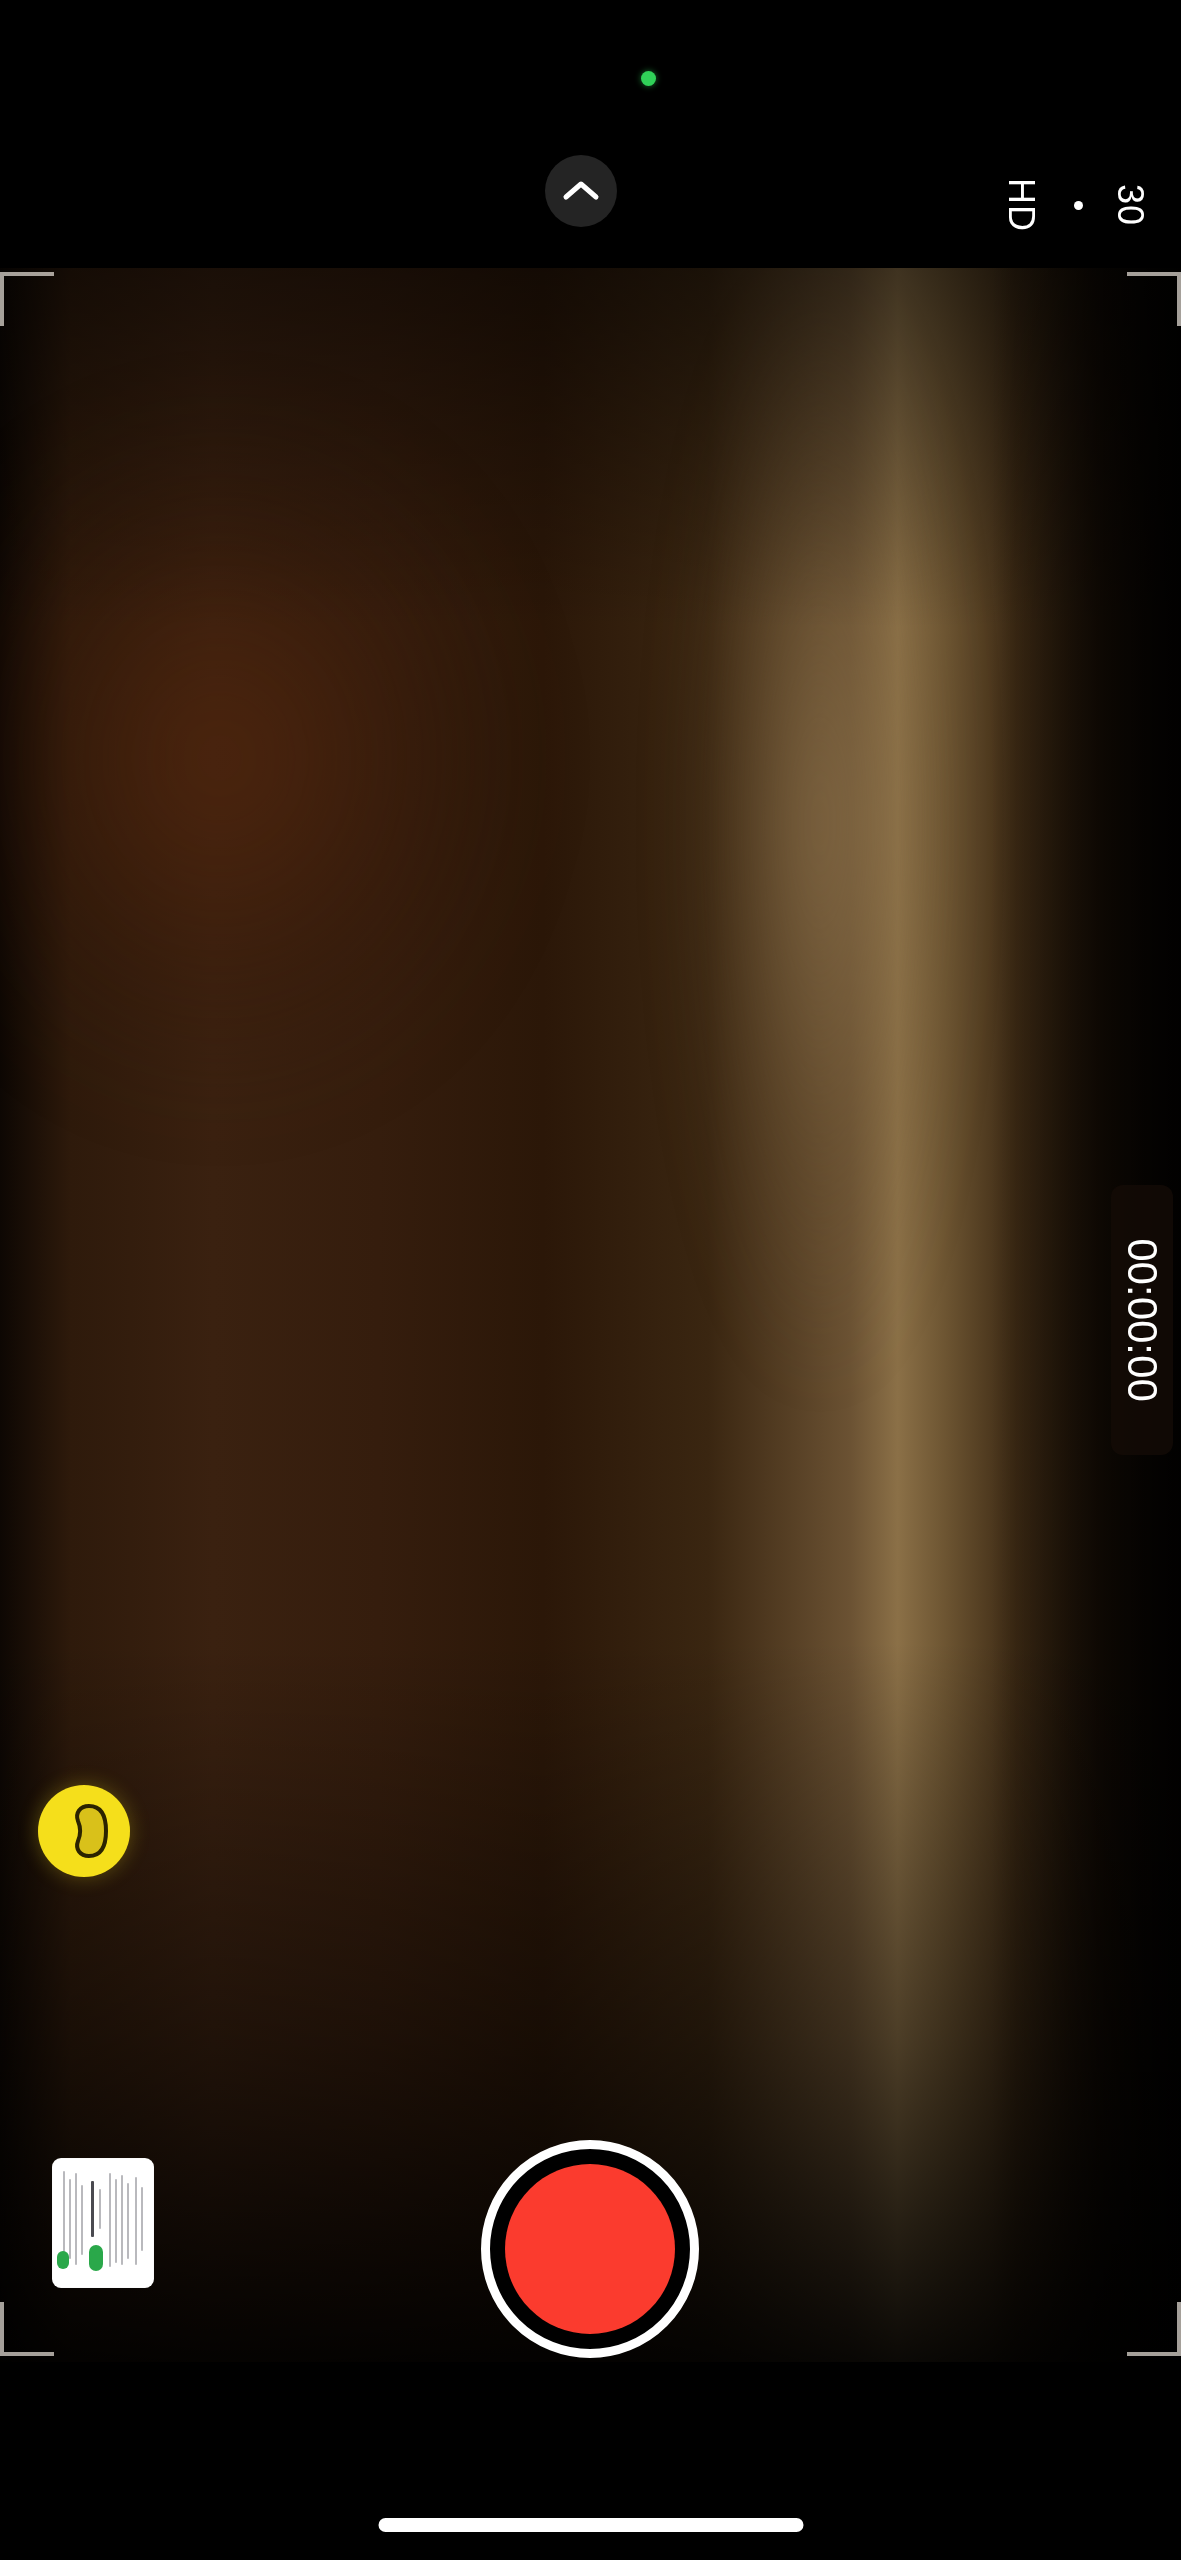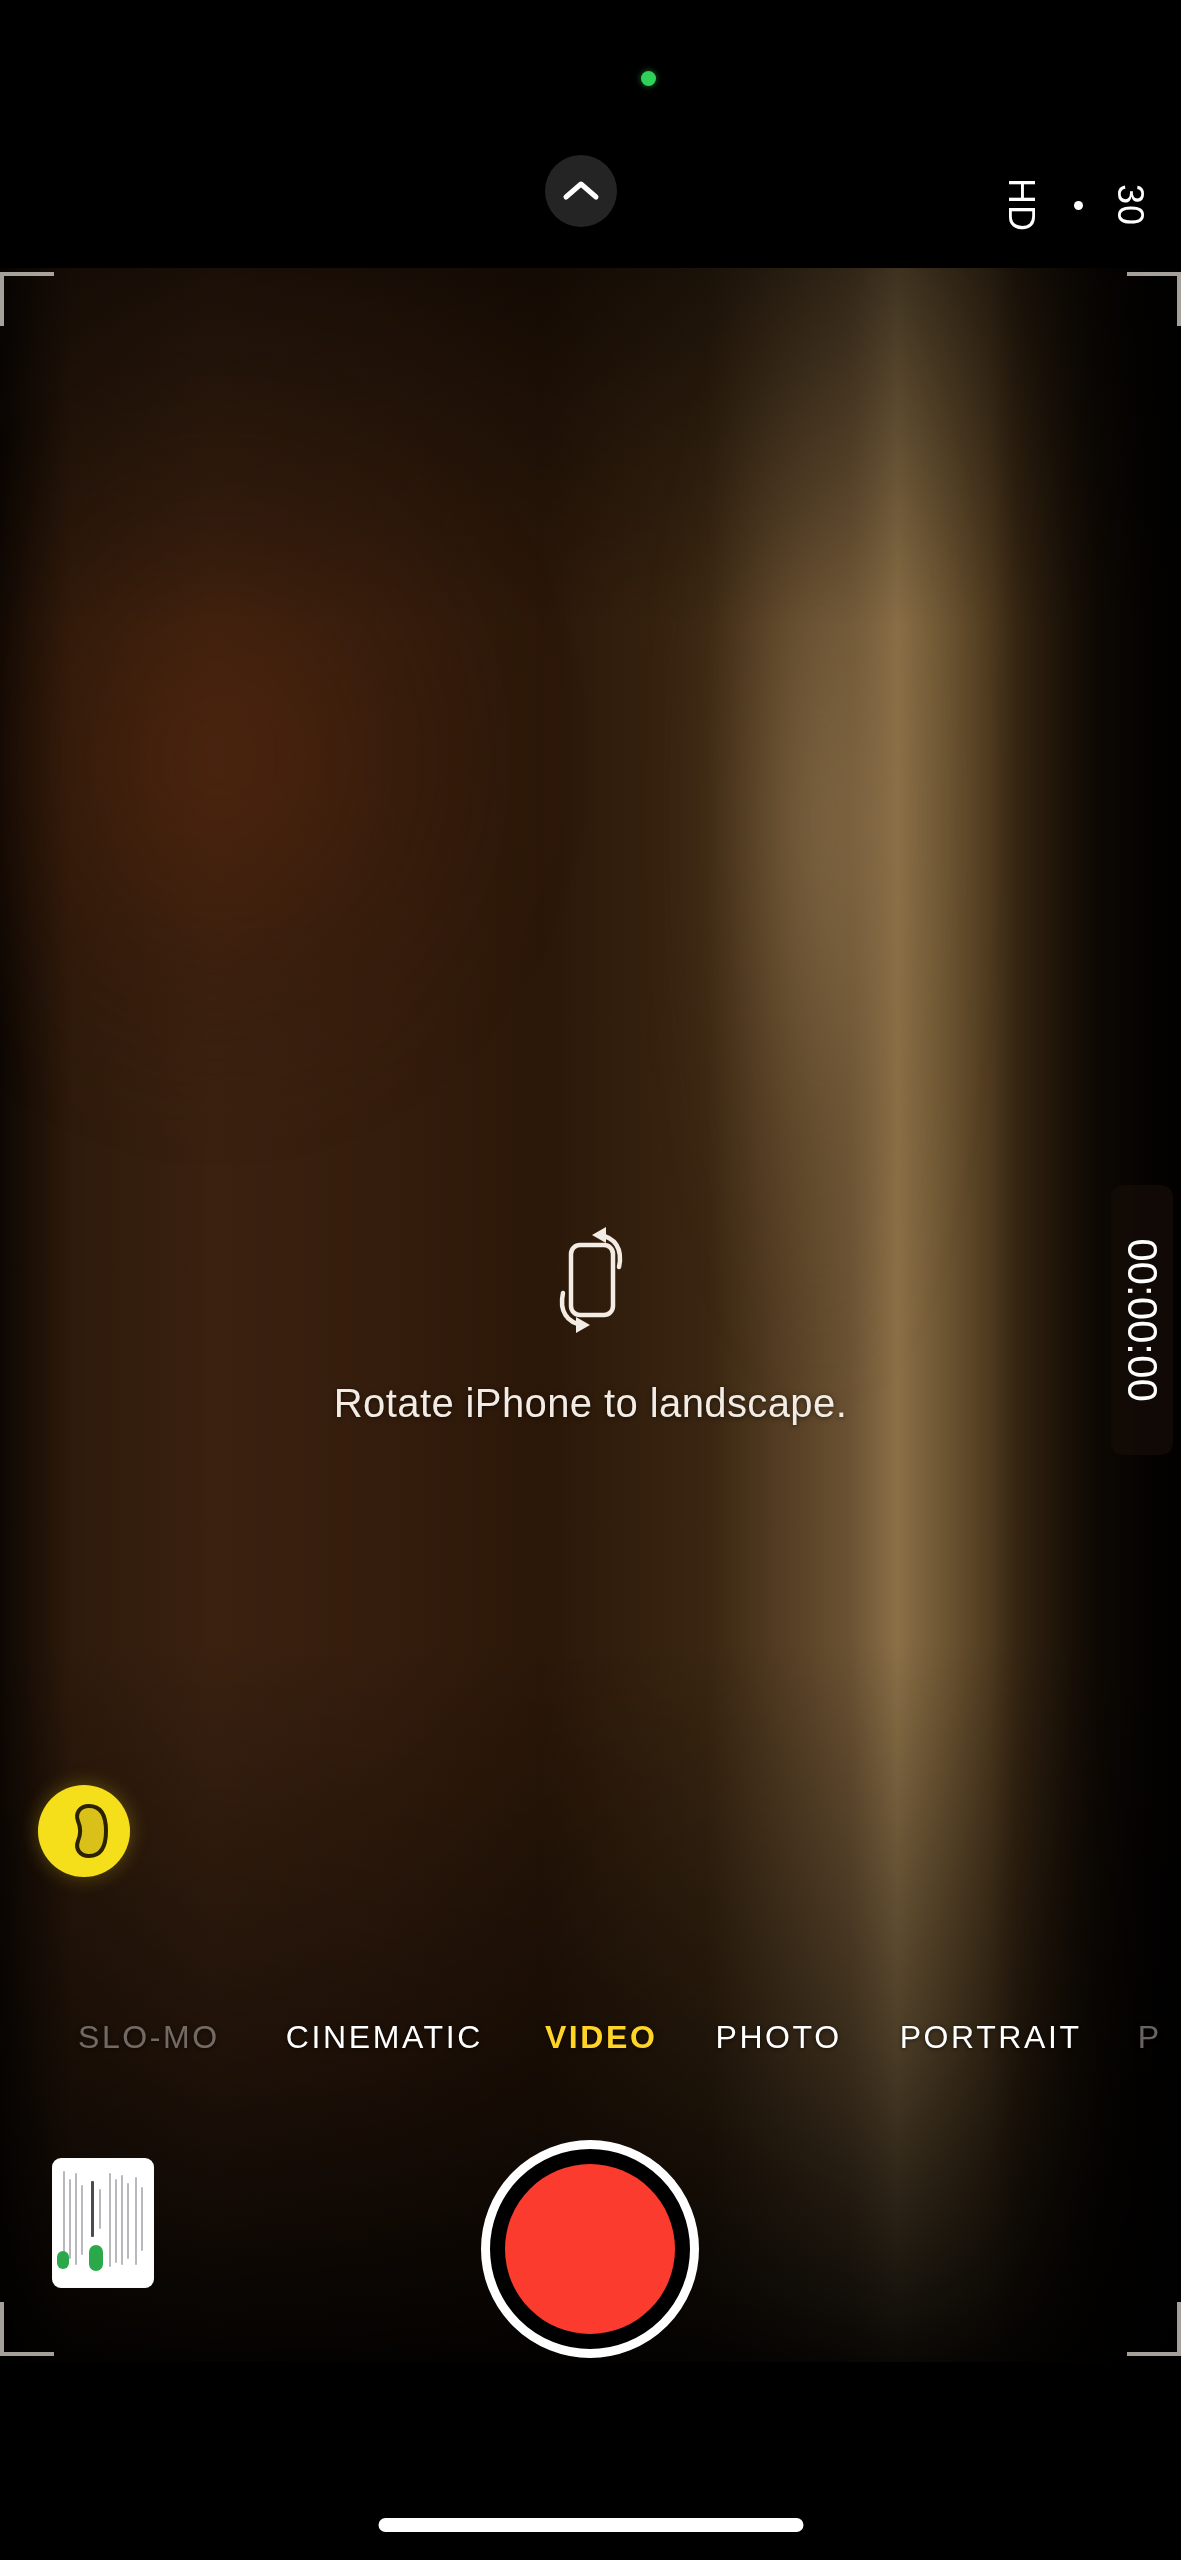--- a/index.html
+++ b/index.html
@@ -276,33 +276,20 @@
     <div id="vf-vign-top"></div>
     <div id="vf-dark-right"></div>
     <div id="vf-vign-bottom"></div>
   </div>
 
   <div class="corner" id="corner-tl"></div>
   <div class="corner" id="corner-tr"></div>
   <div class="corner" id="corner-bl"></div>
   <div class="corner" id="corner-br"></div>
 
-  <div id="rotate-hint">
-    <svg id="rotate-icon" viewBox="0 0 120 150" fill="none">
-
-      <rect x="40" y="40" width="42" height="70" rx="9" ry="9" stroke="#f2ece4" stroke-width="4.5" fill="none"></rect>
-
-      <path d="M 88 62 C 92 44 84 32 68 30" stroke="#f2ece4" stroke-width="4.5" fill="none" stroke-linecap="round"></path>
-      <path d="M 75 22 L 61 30 L 75 38 Z" fill="#f2ece4"></path>
-
-      <path d="M 32 88 C 28 106 36 118 52 120" stroke="#f2ece4" stroke-width="4.5" fill="none" stroke-linecap="round"></path>
-      <path d="M 45 112 L 59 120 L 45 128 Z" fill="#f2ece4"></path>
-    </svg>
-    <div id="rotate-text">Rotate iPhone to landscape.</div>
-  </div>
 
   <div id="timer-pill">
     <span id="timer-text">00:00:00</span>
   </div>
 
   <div id="subject-badge">
     <svg width="56" height="62" viewBox="0 0 56 62" fill="none">
       <path d="M33 6 C45 6 50 16 50 31 C50 46 45 56 33 56
                C24 56 19 49 22 41 C25 34 25 28 22 21 C19 13 24 6 33 6 Z" fill="#D9C11A" stroke="#2b2300" stroke-width="4" stroke-linejoin="round"></path>
     </svg>
@@ -317,28 +304,20 @@
       </svg>
     </div>
 
     <div id="hd-group">
       <span class="rot-label">HD</span>
       <span id="hd-dot"></span>
       <span class="rot-label">30</span>
     </div>
   </div>
 
-  <div id="mode-bar">
-    <div class="mode-item dim" style="margin-left:78px;">SLO-MO</div>
-    <div class="mode-item" style="margin-left:66px;">CINEMATIC</div>
-    <div class="mode-item active" style="margin-left:62px;">VIDEO</div>
-    <div class="mode-item" style="margin-left:58px;">PHOTO</div>
-    <div class="mode-item" style="margin-left:58px;">PORTRAIT</div>
-    <div class="mode-item dim" style="margin-left:56px;">P</div>
-  </div>
 
   <div id="bottom-controls">
 
     <div id="thumbnail">
       <div id="thumb-doc">
 
         <div class="tline" style="left:10px; top:12px;  width:2px;  height:96px;"></div>
         <div class="tline" style="left:16px; top:20px;  width:2px;  height:80px;"></div>
         <div class="tline" style="left:22px; top:14px;  width:2px;  height:92px;"></div>
         <div class="tline" style="left:28px; top:26px;  width:2px;  height:70px;"></div>

